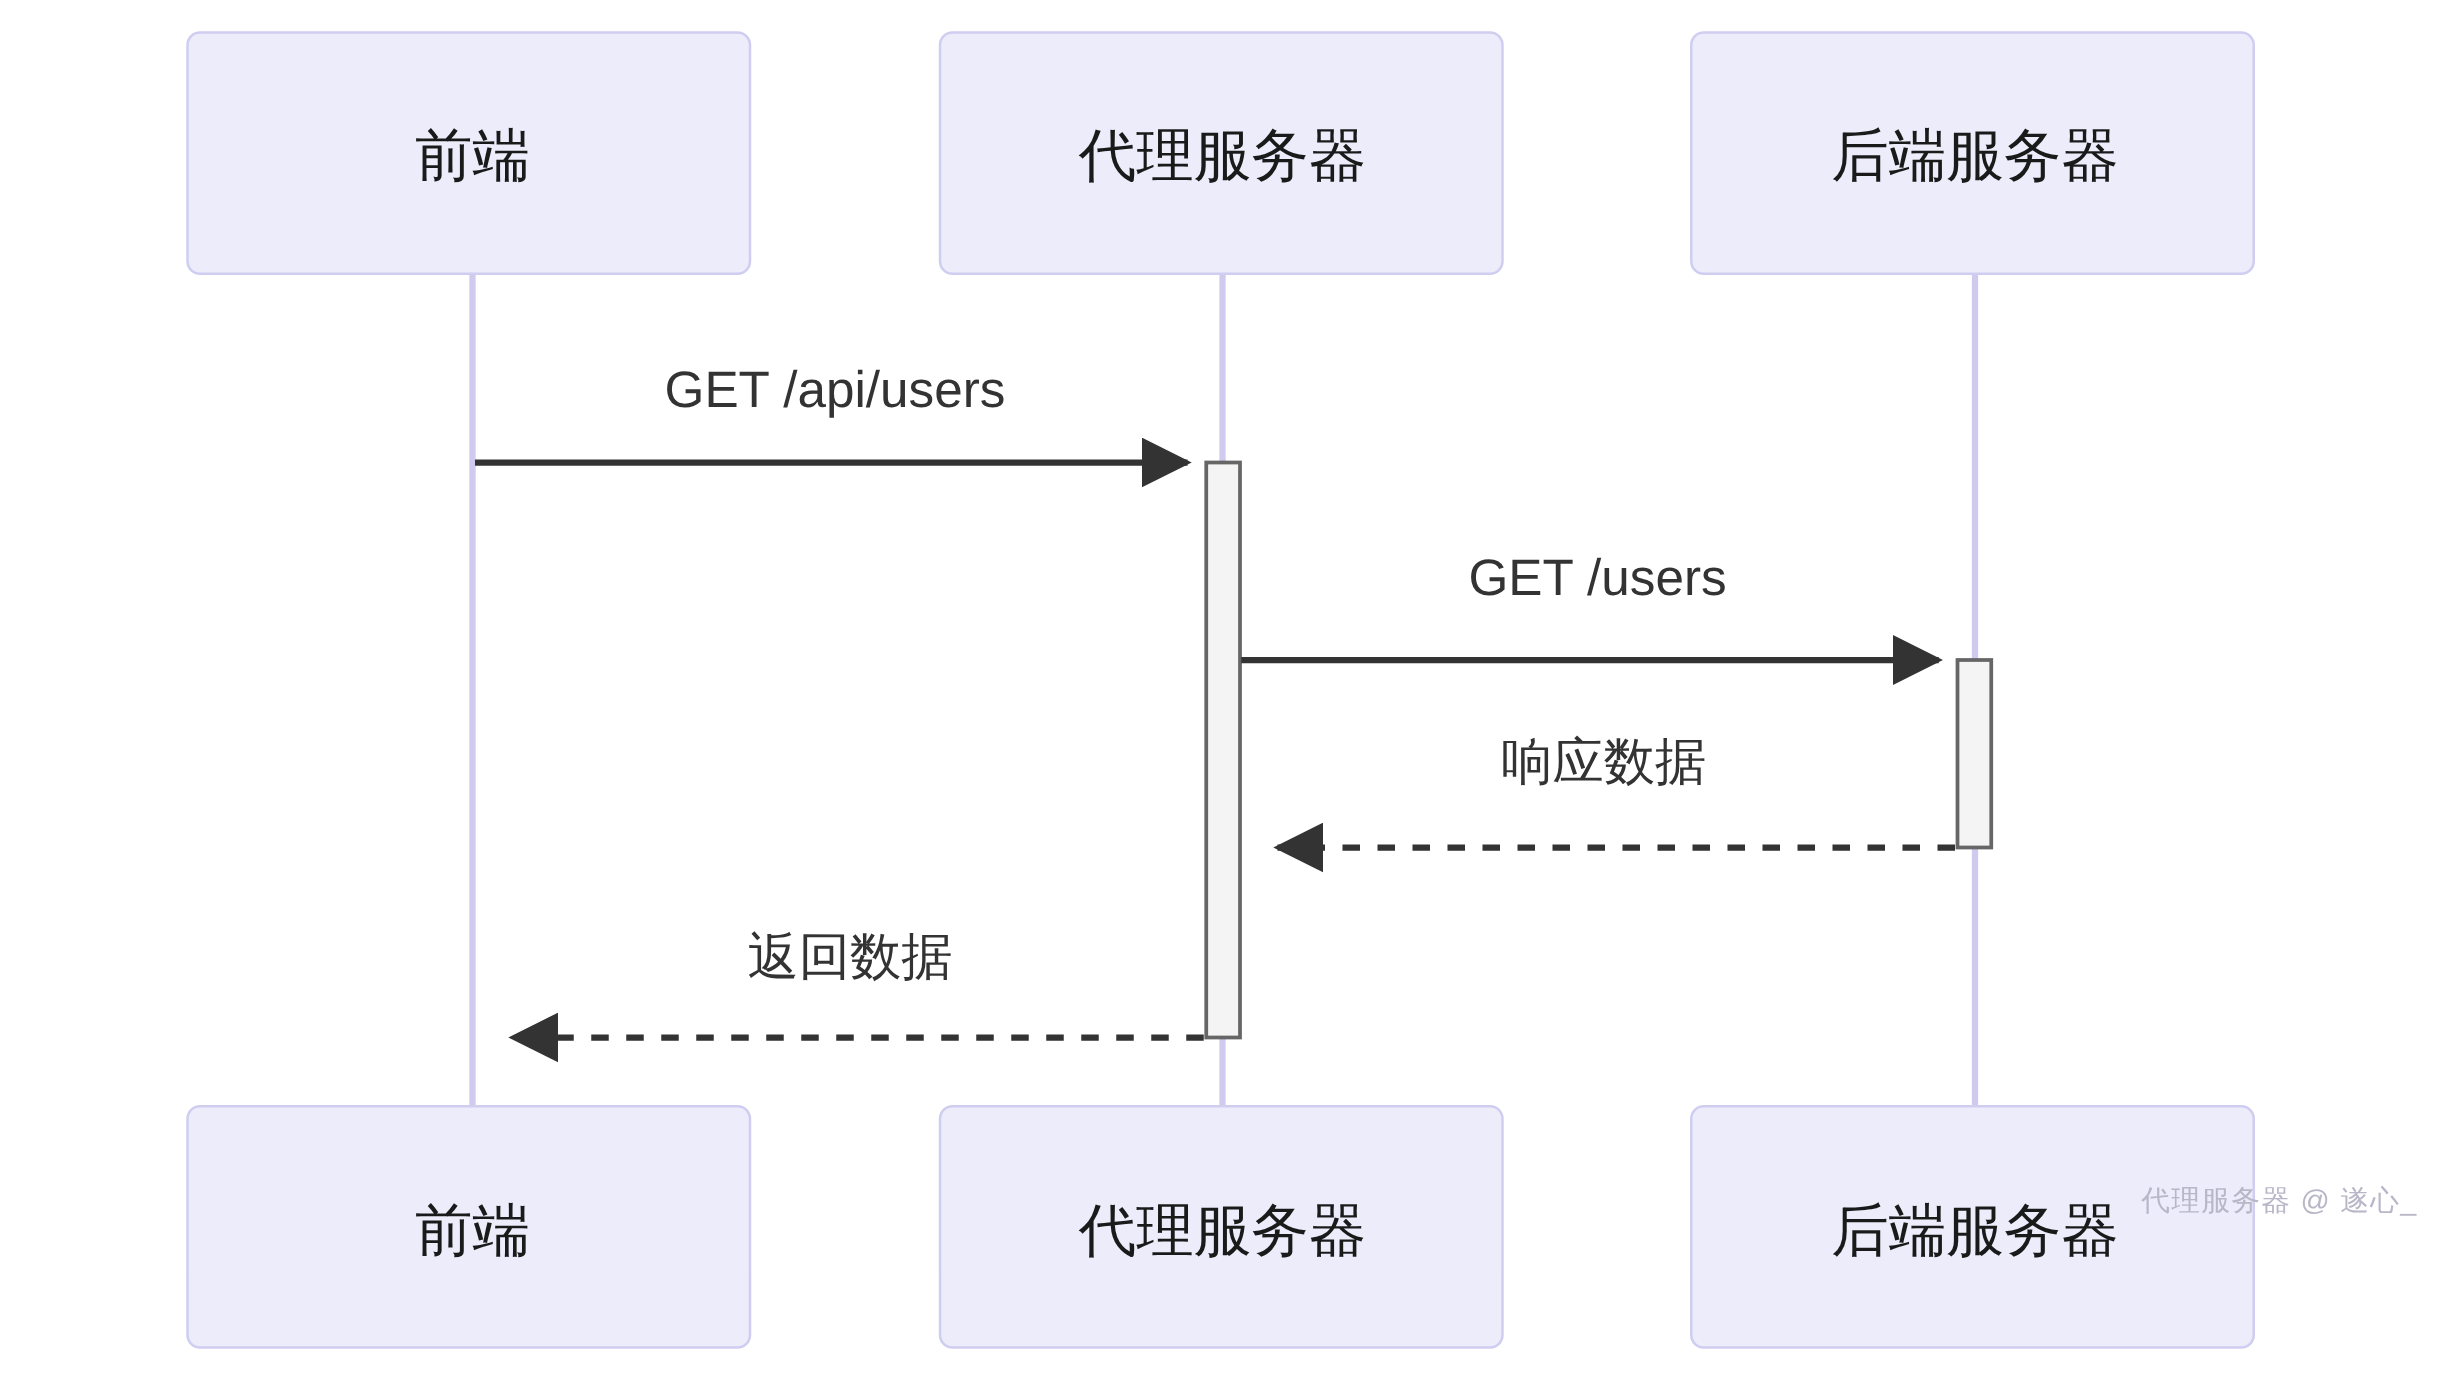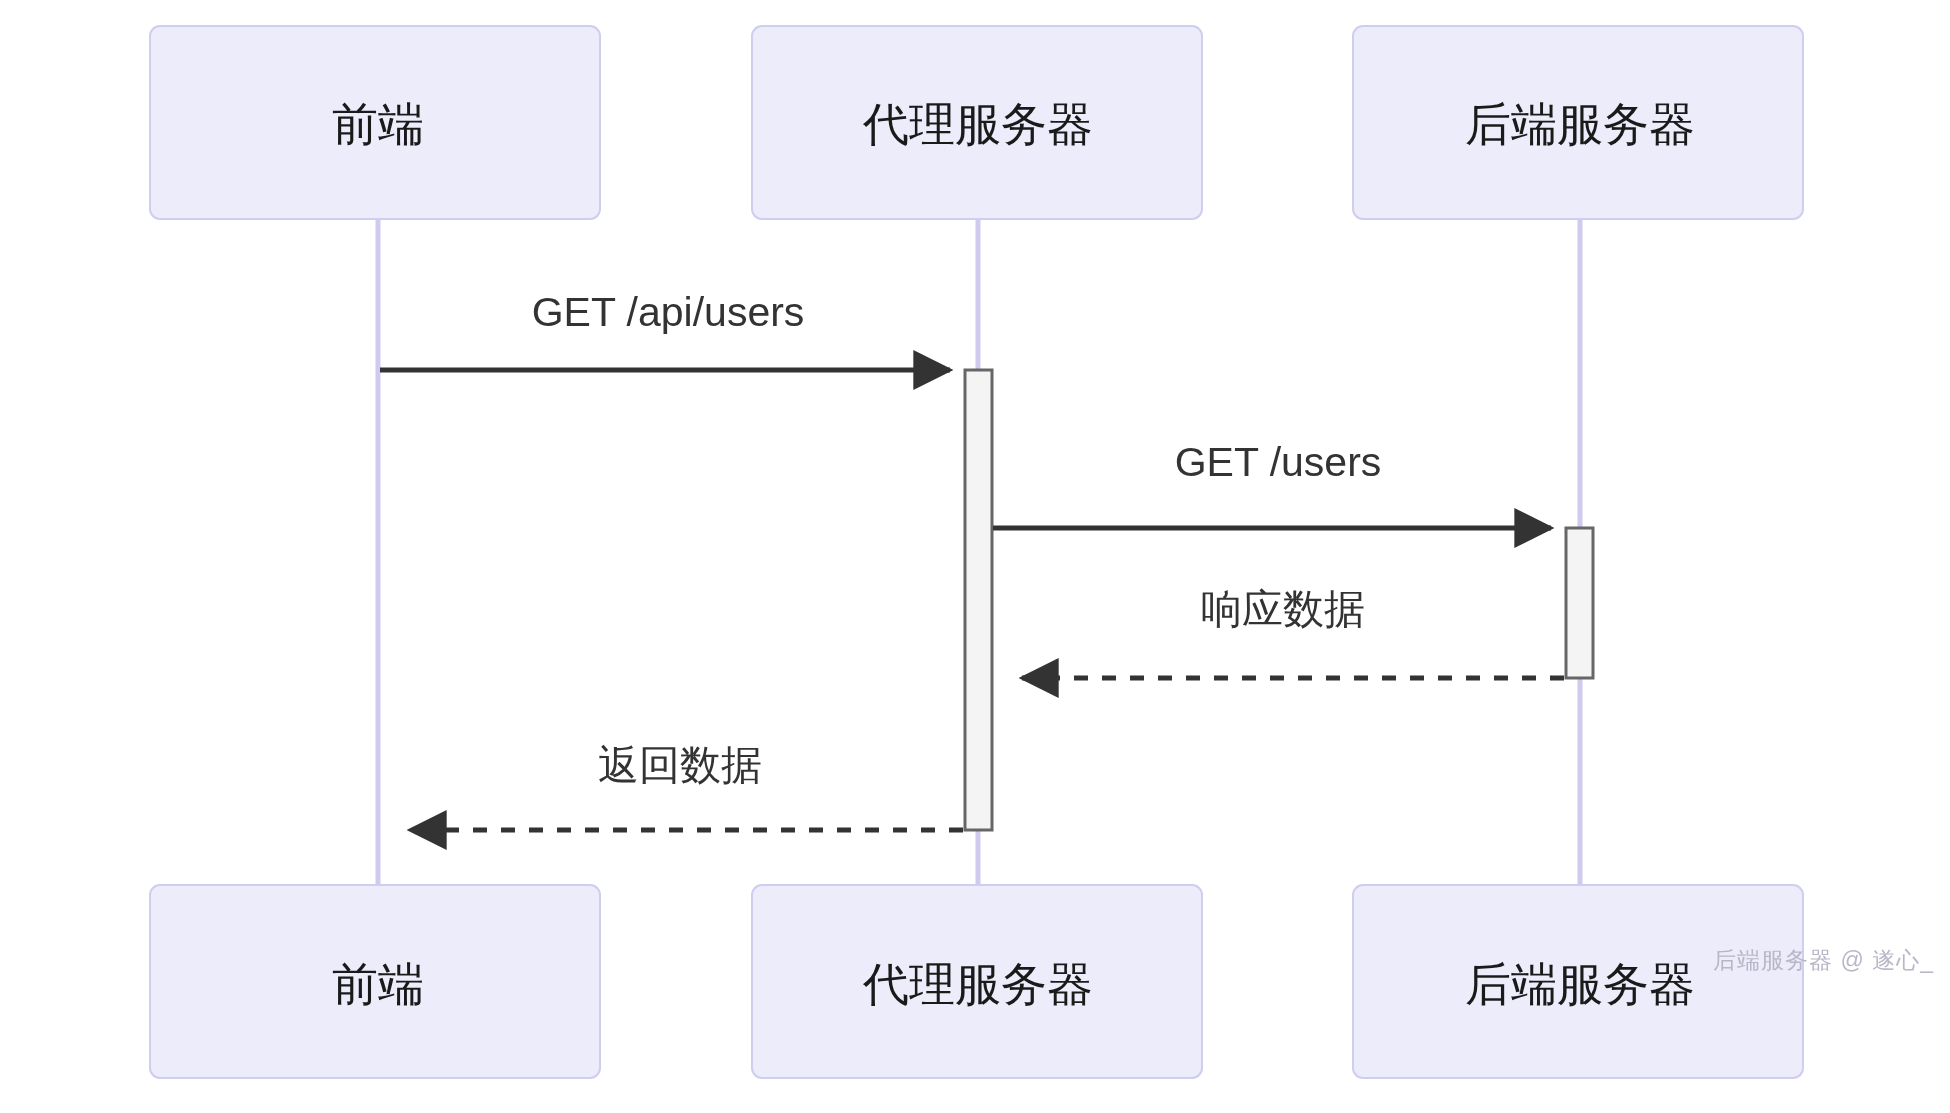--- a/index.html
+++ b/index.html
@@ -112,15 +112,15 @@
         <text class="participant-label" x="978" y="988">代理服务器</text>
       </g>
 
       <g>
         <rect x="1353" y="885" width="450" height="193" rx="10" ry="10" fill="#ececfb" stroke="#cfcdf0" stroke-width="2"></rect>
         <text class="participant-label" x="1580" y="988">后端服务器</text>
       </g>
     </g>
   </svg>
 
-  <div class="watermark-text">后端服务器 @ 遂心_</div>
+  <div class="watermark-text">代理服务器 @ 遂心_</div>
 
 </div>
 
 </body></html>

